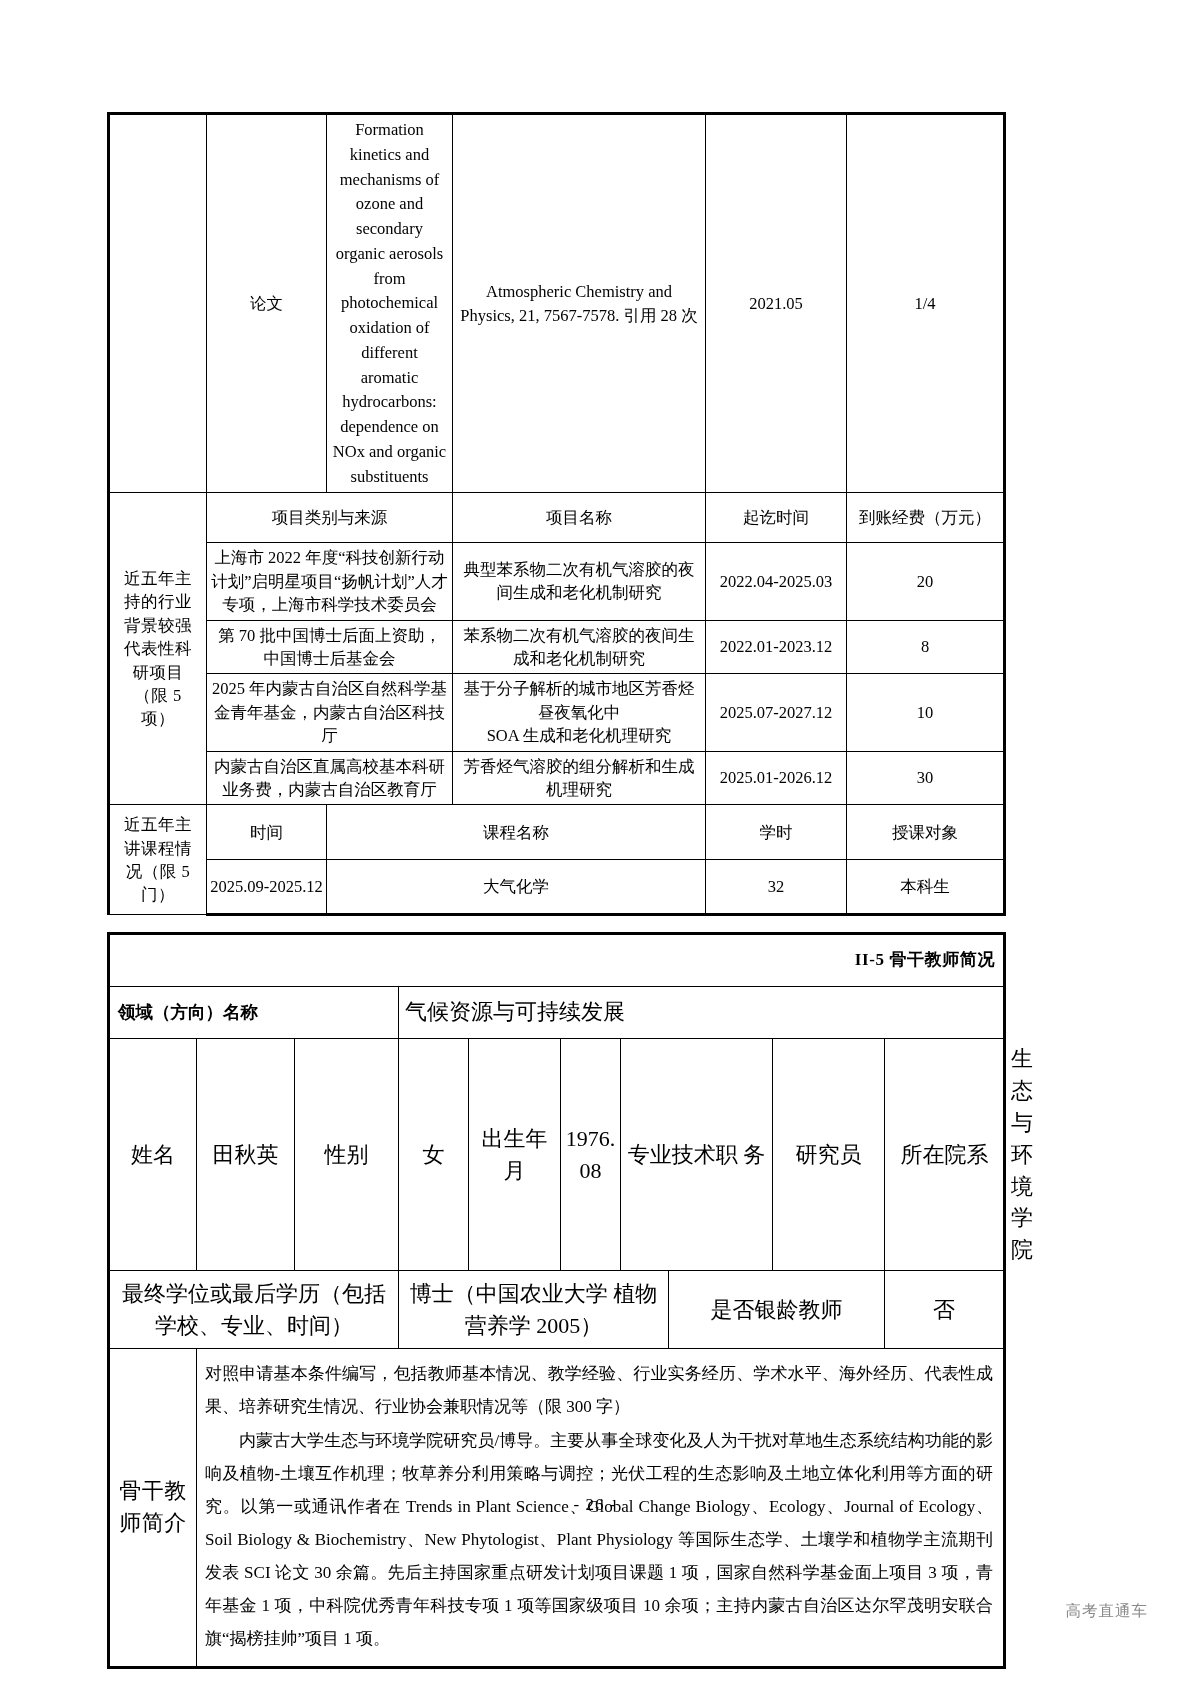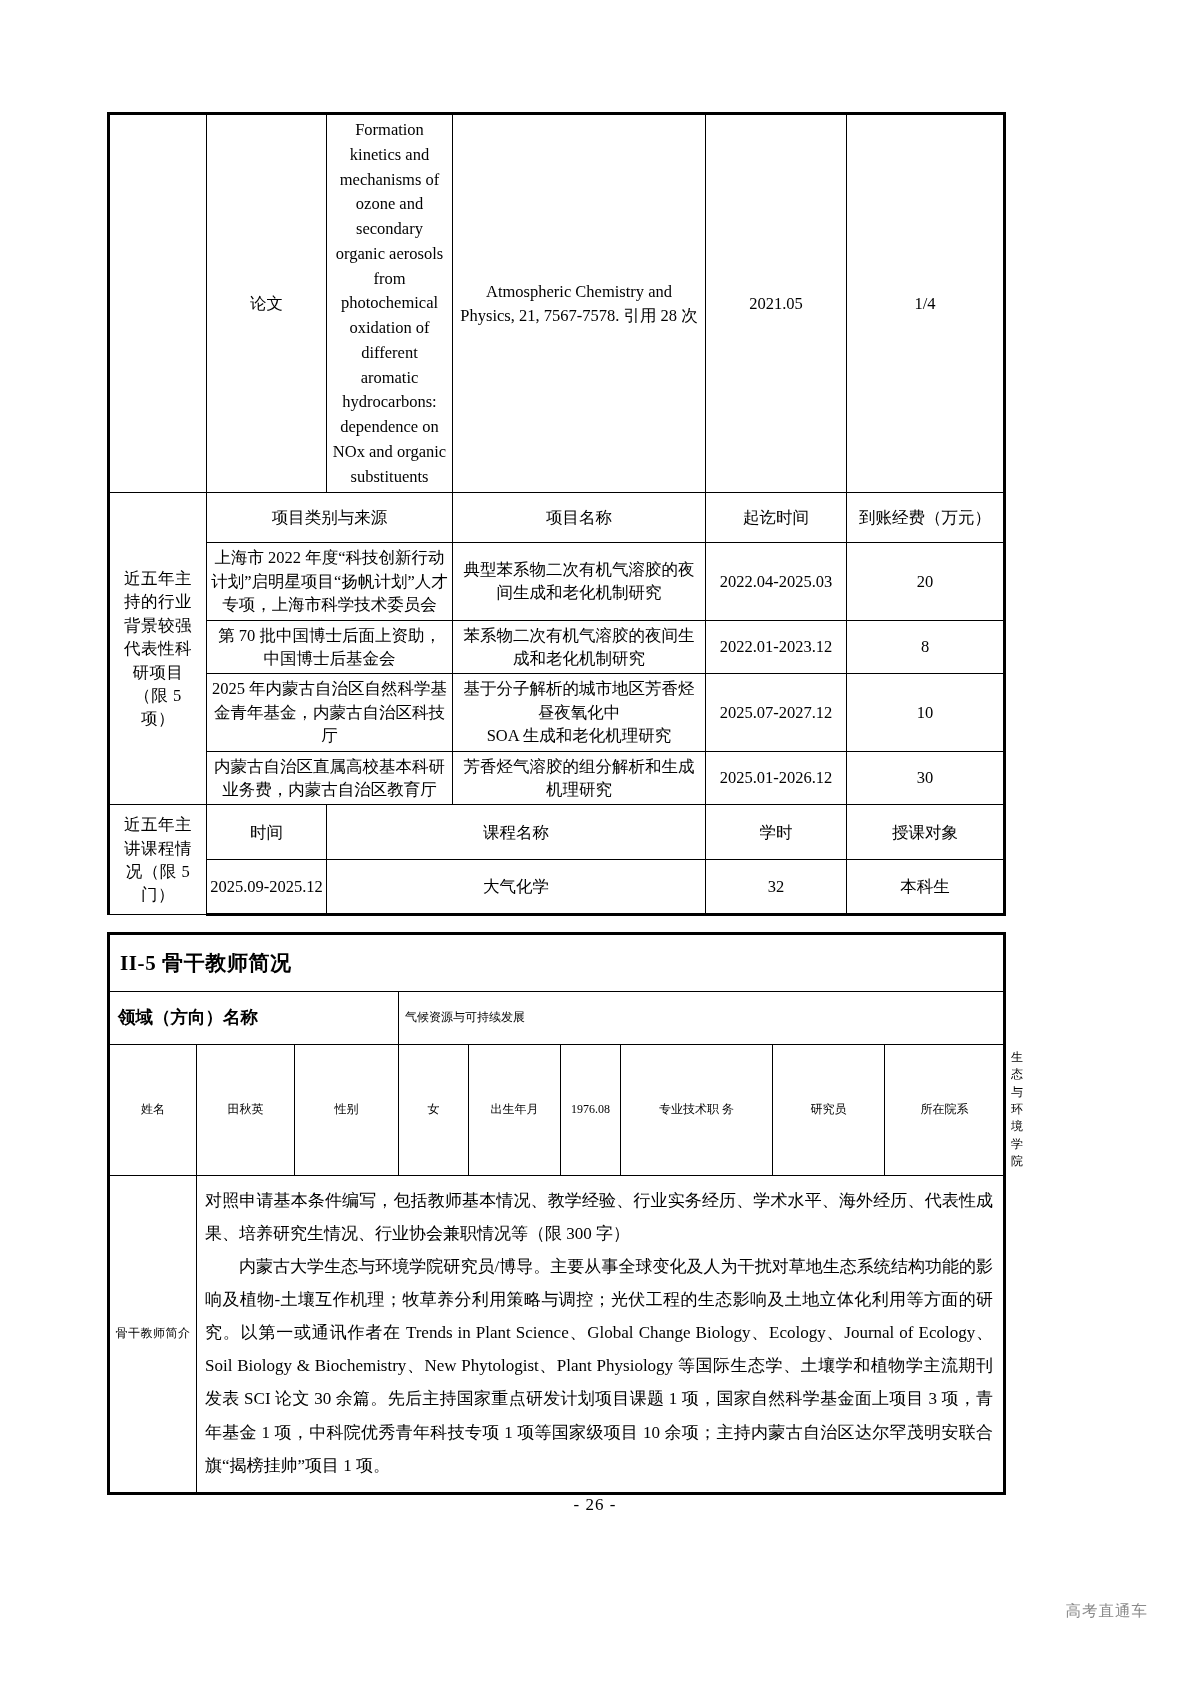--- a/index.html
+++ b/index.html
@@ -66,31 +66,31 @@
     top: 932px;
     width: 896px;
     border-collapse: collapse;
     table-layout: fixed;
   }
   #table-teacher td {
     border: 1px solid #000;
     padding: 4px 6px;
     vertical-align: middle;
     text-align: center;
-    font-size: 12px;
+    font-size: 22px;
     line-height: 1.45;
   }
   #table-teacher tr.outer-edge-top td { border-top: 3px solid #000; }
   #table-teacher td.edge-l { border-left: 3px solid #000; }
   #table-teacher td.edge-r { border-right: 3px solid #000; }
   #table-teacher tr.last td { border-bottom: 3px solid #000; }
   #table-teacher td.sect-title {
-    text-align: left;
+    text-align: right;
     font-weight: bold;
-    font-size: 21px;
+    font-size: 17px;
     padding: 13px 8px 13px 10px;
     letter-spacing: 0.6px;
   }
   #table-teacher td.field-label {
     text-align: left;
     font-weight: bold;
     font-size: 17.5px;
     padding: 13px 6px 13px 8px;
     white-space: nowrap;
   }
@@ -240,20 +240,26 @@
       <td>女</td>
       <td style="padding:0 2px;">出生年月</td>
       <td style="padding:4px 1px;word-break:break-all;">1976.08</td>
 
       <td colspan="2">专业技术职  务</td>
       <td>研究员</td>
       <td>所在院系</td>
           <td class="edge-r">生态与环境学院</td>
     </tr>
 
+    <tr>
+      <td class="edge-l" colspan="3" style="height:78px;padding:4px 4px;">最终学位或最后学历（包括学校、专业、时间）</td>
+      <td colspan="4" style="padding:4px 4px;">博士（中国农业大学  植物营养学 2005）</td>
+      <td colspan="2">是否银龄教师</td>
+      <td class="edge-r">否</td>
+    </tr>
 
     <tr class="last">
       <td class="edge-l vlabel" style="height:250px;padding:4px 4px;margin-left:31px;">骨干教师简介</td>
       <td class="bio edge-r" colspan="9">
         <p>对照申请基本条件编写，包括教师基本情况、教学经验、行业实务经历、学术水平、海外经历、代表性成果、培养研究生情况、行业协会兼职情况等（限 300 字）</p>
         <p class="indent">内蒙古大学生态与环境学院研究员/博导。主要从事全球变化及人为干扰对草地生态系统结构功能的影响及植物-土壤互作机理；牧草养分利用策略与调控；光伏工程的生态影响及土地立体化利用等方面的研究。以第一或通讯作者在 Trends in Plant Science、Global Change Biology、Ecology、Journal of Ecology、Soil Biology &amp; Biochemistry、New Phytologist、Plant Physiology 等国际生态学、土壤学和植物学主流期刊发表 SCI 论文 30 余篇。先后主持国家重点研发计划项目课题 1 项，国家自然科学基金面上项目 3 项，青年基金 1 项，中科院优秀青年科技专项 1 项等国家级项目 10 余项；主持内蒙古自治区达尔罕茂明安联合旗“揭榜挂帅”项目 1 项。</p>
       </td>
     </tr>
   </tbody>
     </table>

